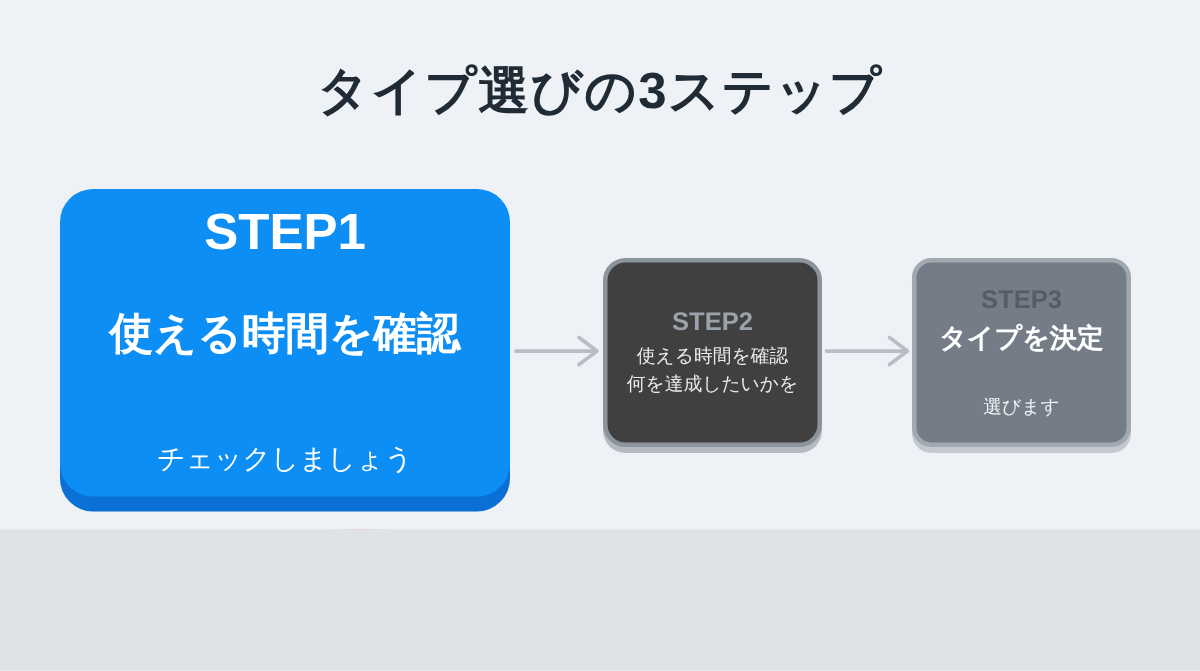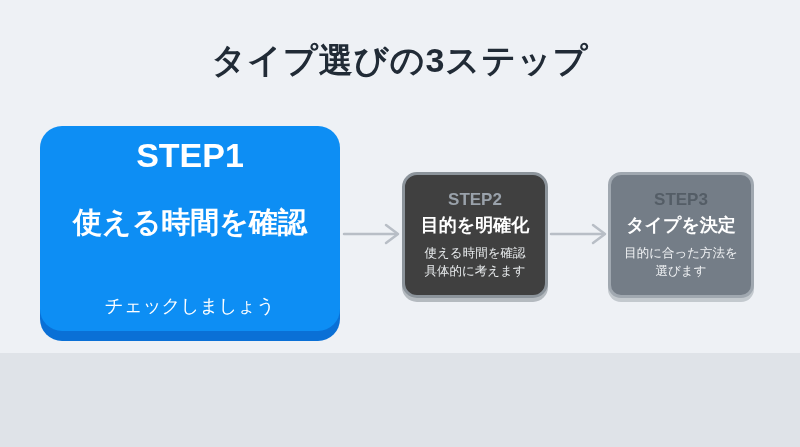--- a/index.html
+++ b/index.html
@@ -165,37 +165,36 @@
     </div>
   </div>
 
   <svg class="arrow-svg" style="left:342px; top:222px;" width="62" height="24" viewBox="0 0 62 24">
     <line x1="2" y1="12" x2="54" y2="12" stroke="#b8bec6" stroke-width="2.5" stroke-linecap="round"></line>
     <polyline points="44,3 56,12 44,21" fill="none" stroke="#b8bec6" stroke-width="2.5" stroke-linecap="round" stroke-linejoin="round"></polyline>
   </svg>
 
   <div class="card card-step2">
     <div class="step-label">STEP2</div>
-    <div class="step-heading">目的を明確化</div>
     <div class="step-body">
       <span>使える時間を確認</span><br>
-      <span>具体的に考えます</span>
+      <span>何を達成したいかを</span>
     </div>
   </div>
 
   <svg class="arrow-svg" style="left:549px; top:222px;" width="62" height="24" viewBox="0 0 62 24">
     <line x1="2" y1="12" x2="54" y2="12" stroke="#b8bec6" stroke-width="2.5" stroke-linecap="round"></line>
     <polyline points="44,3 56,12 44,21" fill="none" stroke="#b8bec6" stroke-width="2.5" stroke-linecap="round" stroke-linejoin="round"></polyline>
   </svg>
 
   <div class="card card-step3">
     <div class="step-label">STEP3</div>
     <div class="step-heading">タイプを決定</div>
     <div class="step-body">
-      <span>目的に合った方法を</span><br>
+      <br>
       <span>選びます</span>
     </div>
   </div>
 
   <svg class="scribble-svg" width="330" height="45" viewBox="0 0 330 45">
     <path d="M 16 18 C 90 8, 220 4, 322 11" fill="none" stroke="#c93a2d" stroke-width="4.5" stroke-linecap="round"></path>
     <path d="M 55 29 C 140 20, 240 10, 318 9" fill="none" stroke="#c93a2d" stroke-width="3.5" stroke-linecap="round"></path>
   </svg>
 
   <div class="annotation-label">最優先</div>

